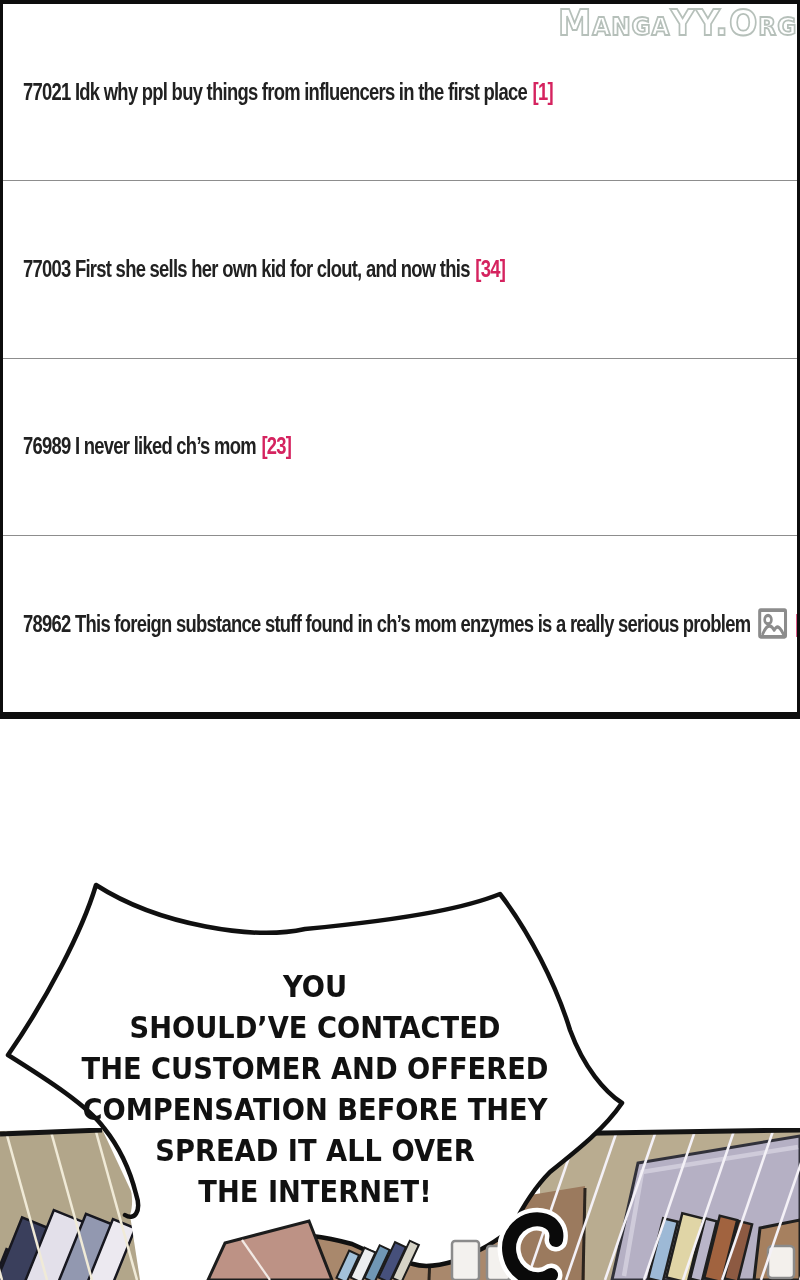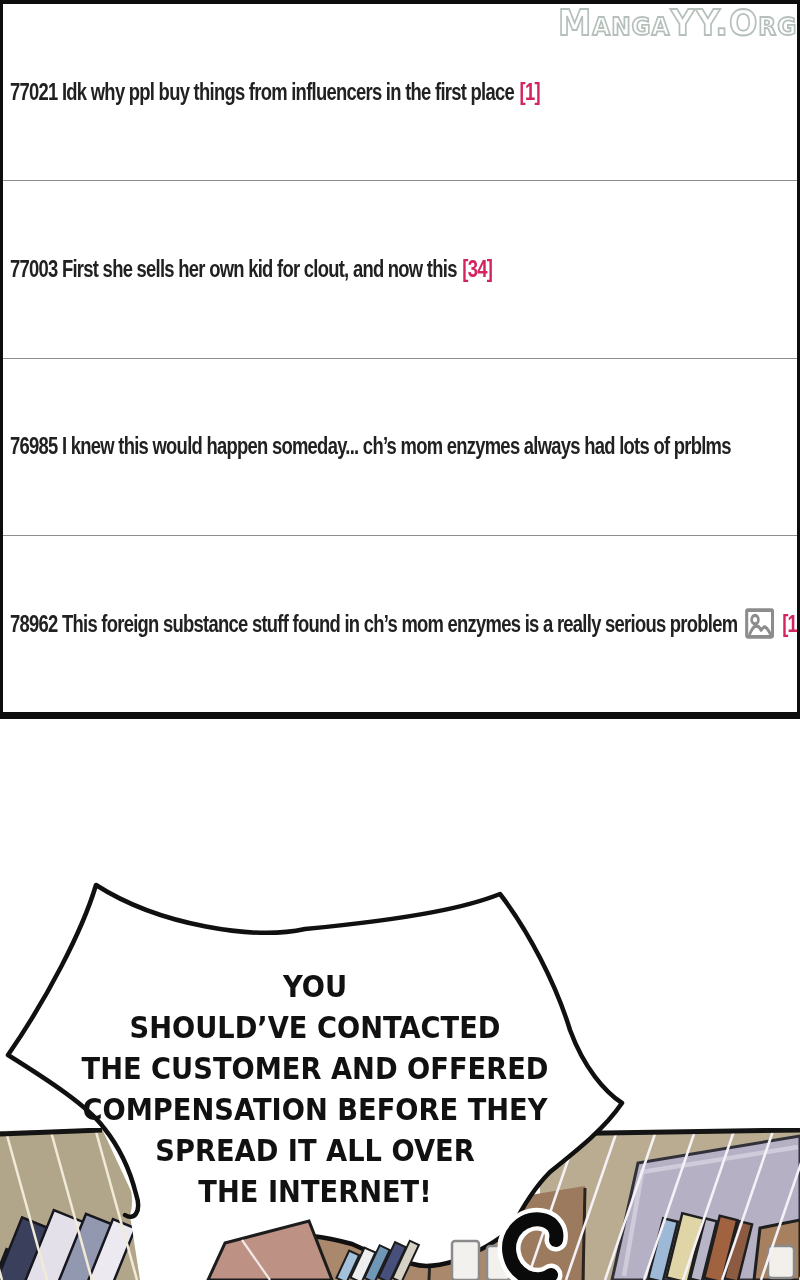--- a/index.html
+++ b/index.html
@@ -11,21 +11,21 @@
     --wm-outline:#b6c0ba;
   }
   html,body{margin:0;padding:0;background:#e8e8e8;}
   .page{position:relative;width:800px;height:1280px;background:#ffffff;overflow:hidden;
         font-family:"Liberation Sans",sans-serif;}
 
   
   .panel{position:absolute;left:0;top:0;width:800px;height:719px;box-sizing:border-box;
          background:#fff;border:solid var(--ink);border-width:4px 3px 7px 3px;z-index:1;}
   .rows{display:flex;flex-direction:column;height:100%;}
-  .row{flex:1 1 0;display:flex;align-items:center;padding-left:7px;overflow:hidden;}
+  .row{flex:1 1 0;display:flex;align-items:center;padding-left:20px;overflow:hidden;}
   .row + .row{border-top:1.5px solid var(--divider);}
   .rc{display:inline-block;white-space:nowrap;transform:scaleX(.80);transform-origin:0 50%;
       font-weight:700;font-size:23px;letter-spacing:-0.9px;color:var(--row-text);}
   .ref{color:var(--pink);margin-left:7px;}
   .img-icon{width:38px;height:33px;vertical-align:-8px;margin:0 2px 0 9px;}
   .img-icon rect{fill:#fff;stroke:var(--icon-gray);stroke-width:4;}
   .img-icon circle{fill:none;stroke:var(--icon-gray);stroke-width:3.4;}
   .img-icon path{fill:none;stroke:var(--icon-gray);stroke-width:3.6;stroke-linecap:round;stroke-linejoin:round;}
 
   
@@ -52,21 +52,21 @@
 
   <div class="panel">
     <div class="rows" id="rows">
         <div class="row">
           <span class="rc"><span>77021 Idk why ppl buy things from influencers in the first place</span><span class="ref">[1]</span></span>
         </div>
         <div class="row">
           <span class="rc"><span>77003 First she sells her own kid for clout, and now this</span><span class="ref">[34]</span></span>
         </div>
         <div class="row">
-          <span class="rc"><span>76985 I knew this would happen someday... ch’s mom enzymes always had lots of prblms</span></span>
+          <span class="rc"><span>76989 I never liked ch’s mom</span><span class="ref">[23]</span></span>
         </div>
         <div class="row">
           <span class="rc"><span>78962 This foreign substance stuff found in ch’s mom enzymes is a really serious problem</span><svg class="img-icon" viewBox="0 0 40 34">
               <rect x="3" y="3" width="34" height="28" rx="1.5"></rect>
               <circle cx="14" cy="13" r="4.5"></circle>
               <path d="M7 28 C 13 17, 18 18, 22 24 C 25 20, 28 18, 34 28"></path>
             </svg><span class="ref">[121]</span></span>
         </div>
       </div>
   </div>

